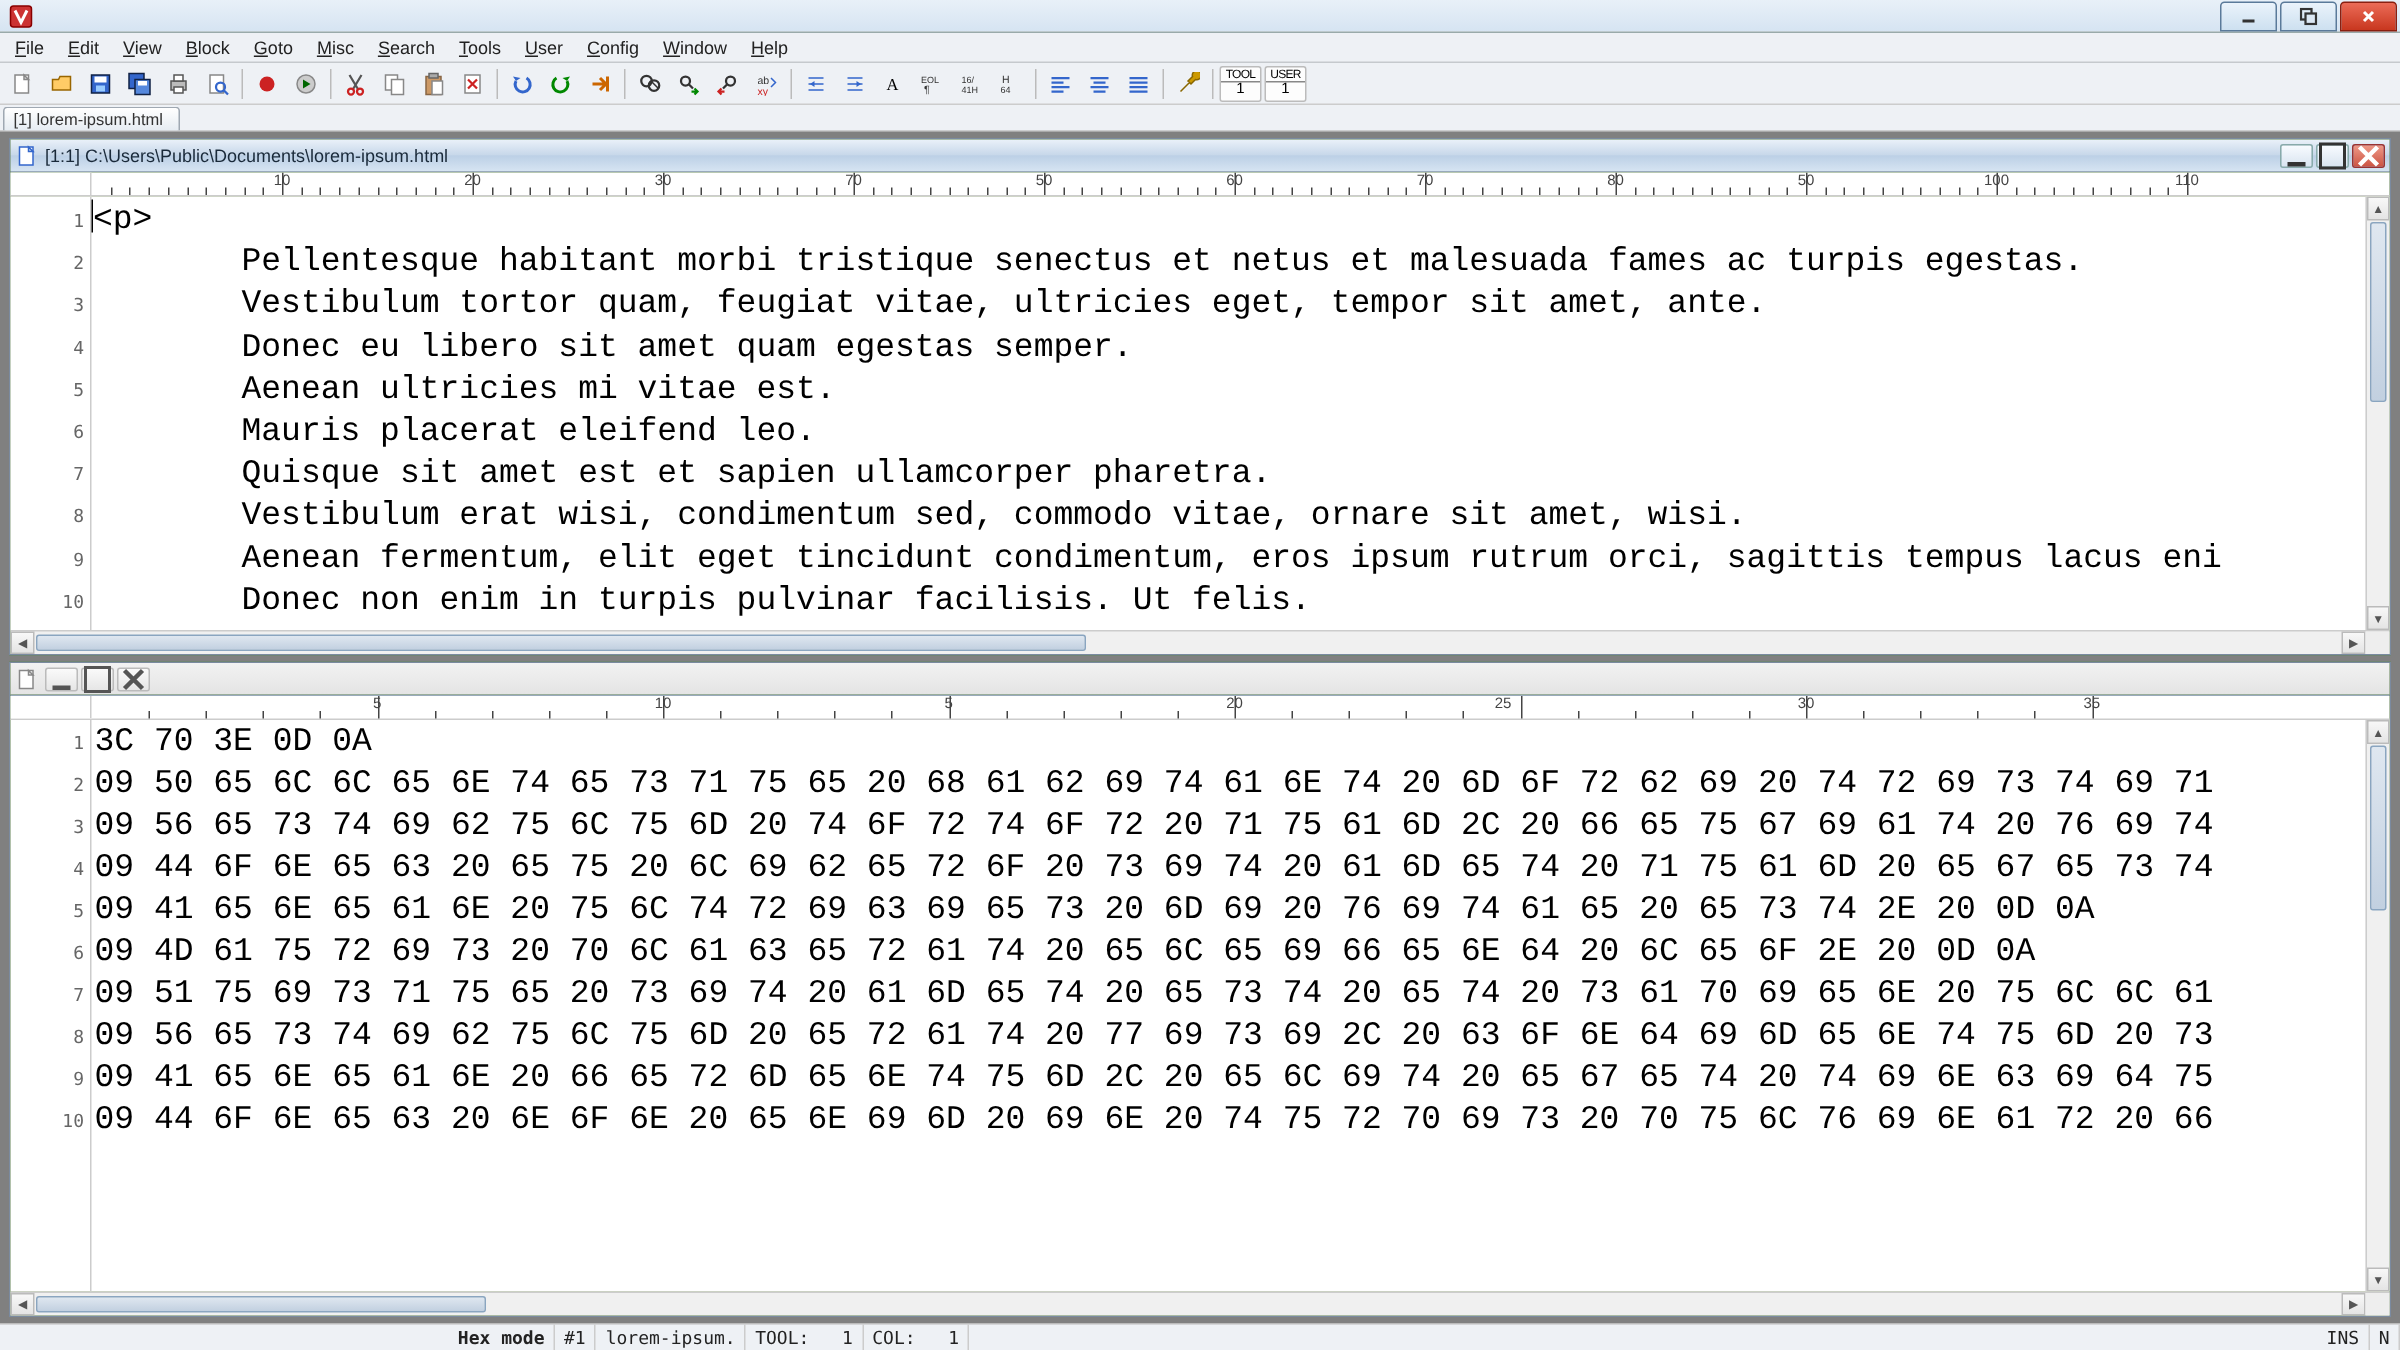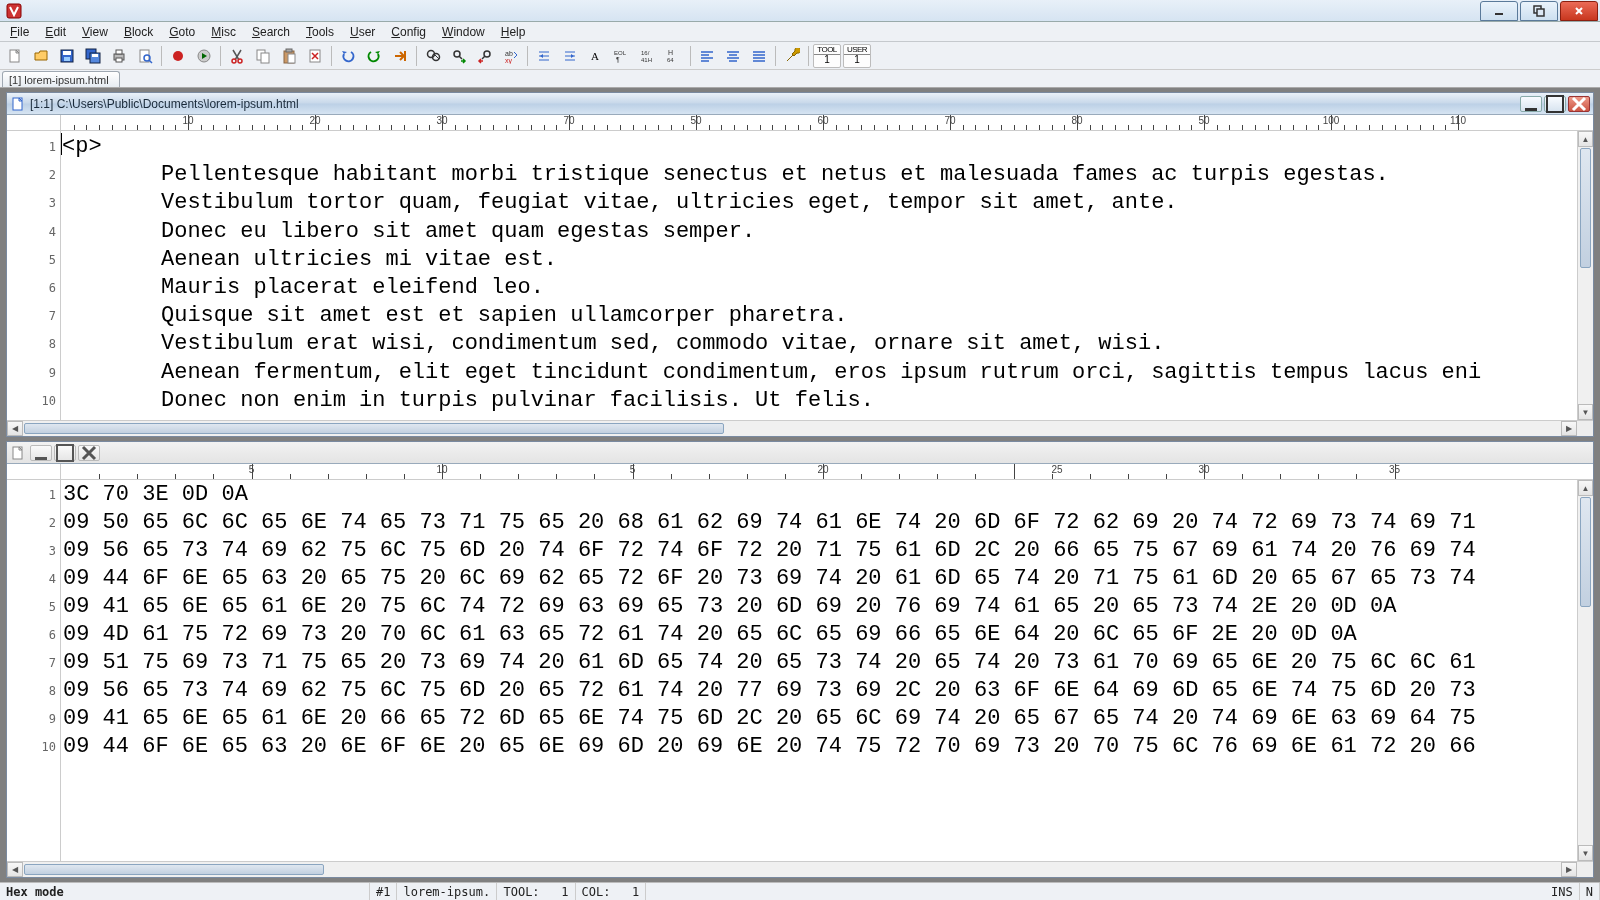--- a/index.html
+++ b/index.html
@@ -72,21 +72,21 @@
 .hscroll .corner { width:16px; background:#eee;}
 
 .caret { display:inline-block; width:0; border-left:1px solid #000; height:22px; vertical-align:middle; position:relative; top:-2px;}
 
 
 .hexcontent { flex:1; font-family: Consolas,"Courier New",monospace; font-size:22px; line-height:28px; white-space:pre; padding: 1px 0 0 2px; color:#000;}
 .hexgutter { width:54px; border-right:1px solid #ccc; text-align:right; padding:1px 4px 0 0; font-size:12px; font-family:Consolas,monospace; color:#666; line-height:28px;}
 
 
 .statusbar { position:absolute; bottom:0; left:0; right:0; height:18px; background:#eef1f5; border-top:1px solid #bbb; display:flex; align-items:center; font-family: Consolas, monospace; font-size:12px; color:#222;}
-.statusbar .cell { padding: 0 6px; border-right:1px solid #ccc; height:100%; display:flex; align-items:center;}
+.statusbar .cell { padding: 0 6px; border-right:1px solid #ccc; height:100%; display:flex; align-items:center;justify-content:flex-end;}
 .statusbar .spacer { flex:1; border-right:1px solid #ccc;}
 </style>
 </head>
 <body>
 
 <div class="titlebar">
   <span class="appicon">
     <svg viewBox="0 0 16 16">
         <rect x="1" y="1" width="14" height="14" rx="2" fill="#c33" stroke="#800"></rect>
         <path d="M4 4 L8 12 L12 4" stroke="#fff" stroke-width="2" fill="none"></path>
@@ -565,21 +565,21 @@
           <div class="tick" style="left: 647.7px;"></div>
           <div class="tick" style="left: 685.8px;"></div>
           <div class="tick" style="left: 723.9px;"></div>
           <div class="tick major" style="left: 762px;"></div>
           <div class="ticklabel" style="left: 762px;">20</div>
           <div class="tick" style="left: 800.1px;"></div>
           <div class="tick" style="left: 838.2px;"></div>
           <div class="tick" style="left: 876.3px;"></div>
           <div class="tick" style="left: 914.4px;"></div>
           <div class="tick major" style="left: 952.5px;"></div>
-          <div class="ticklabel" style="left: 996px;">25</div>
+          <div class="ticklabel" style="left: 941px;">25</div>
           <div class="tick" style="left: 990.6px;"></div>
           <div class="tick" style="left: 1028.7px;"></div>
           <div class="tick" style="left: 1066.8px;"></div>
           <div class="tick" style="left: 1104.9px;"></div>
           <div class="tick major" style="left: 1143px;"></div>
           <div class="ticklabel" style="left: 1143px;">30</div>
           <div class="tick" style="left: 1181.1px;"></div>
           <div class="tick" style="left: 1219.2px;"></div>
           <div class="tick" style="left: 1257.3px;"></div>
           <div class="tick" style="left: 1295.4px;"></div>

